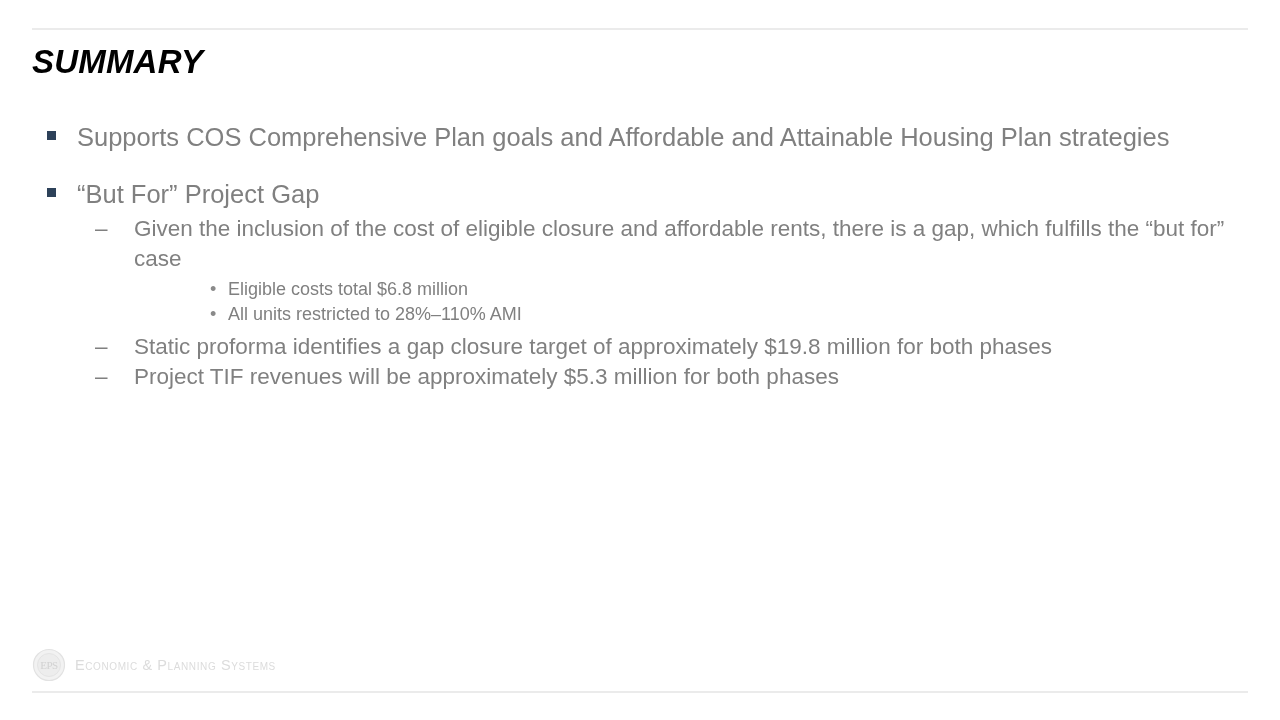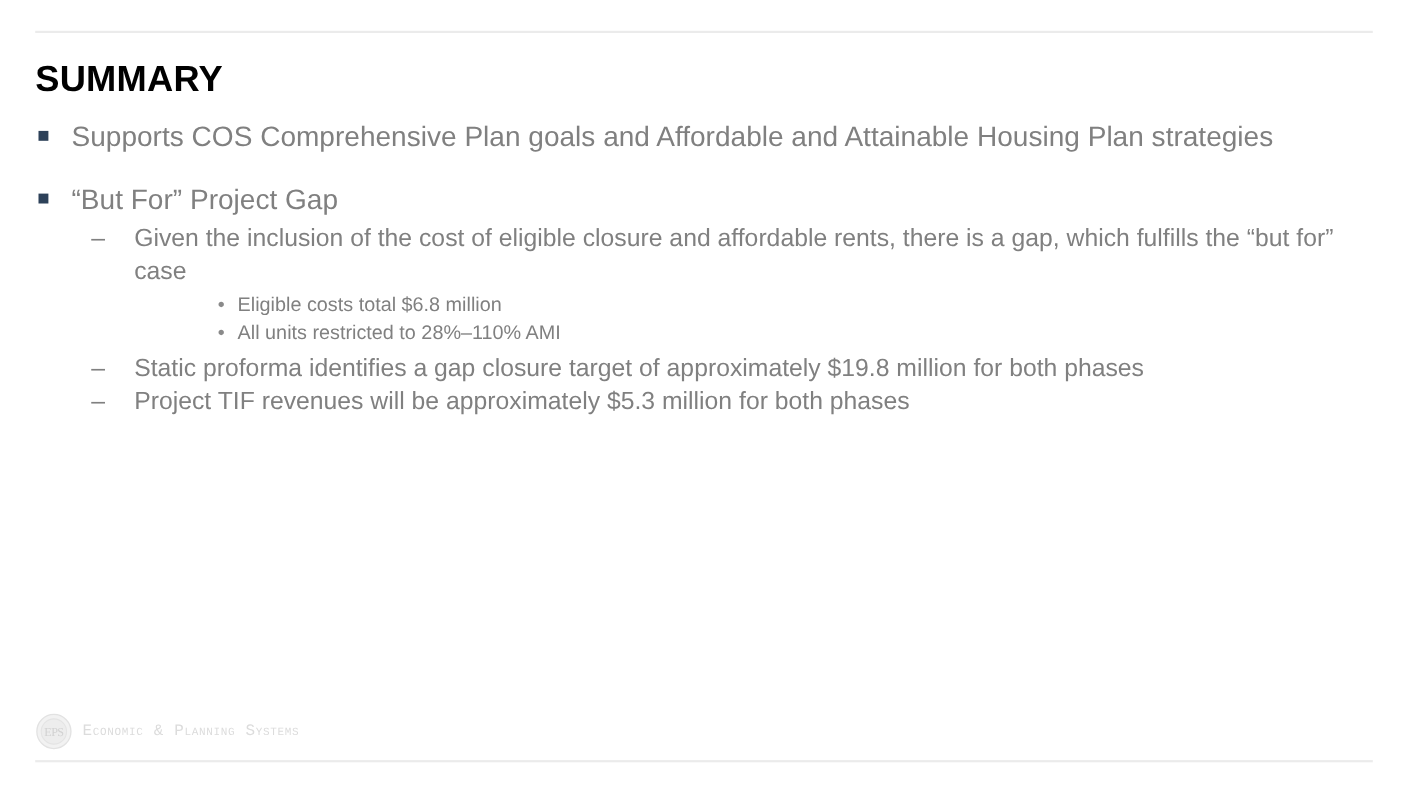--- a/index.html
+++ b/index.html
@@ -29,41 +29,42 @@
     height: 0;
     border-top: 2px solid #ebebeb;
   }
   .rule-top    { top: 28px; }
   .rule-bottom { top: 691px; }
 
   
   .slide-title {
     position: absolute;
     left: 32px;
-    top: 54px;
+    top: 44px;
     font-family: "Liberation Sans", sans-serif;
     font-size: 33px;
     font-weight: bold;
     color: #000000;
     letter-spacing: 0.2px;
     line-height: 1.1;
     margin: 0;
+    font-style: italic;
   }
 
   
   .body {
     position: absolute;
     left: 32px;
     top: 108px;
     width: 1216px;
   }
 
   ul.lvl {
     list-style: none;
-    margin: 0;
+    margin: 12px;
     padding: 0;
   }
 
   li.item {
     position: relative;
     color: #808080;
     font-family: "Liberation Sans", sans-serif;
   }
 
   
@@ -133,21 +134,21 @@
   }
   .logo-mark {
     width: 34px;
     height: 34px;
     position: relative;
     flex: 0 0 auto;
     text-align: right;
   }
   .logo-mark svg { display: block; }
   .footer-text {
-    font-family: Liberation Mono, monospace;
+    font-family: Liberation Sans, sans-serif;
     font-size: 14.5px;
     color: #dcdcdc;
     letter-spacing: 0.6px;
     font-variant: small-caps;
     white-space: nowrap;
   }
 </style>
 </head>
 <body>
 

